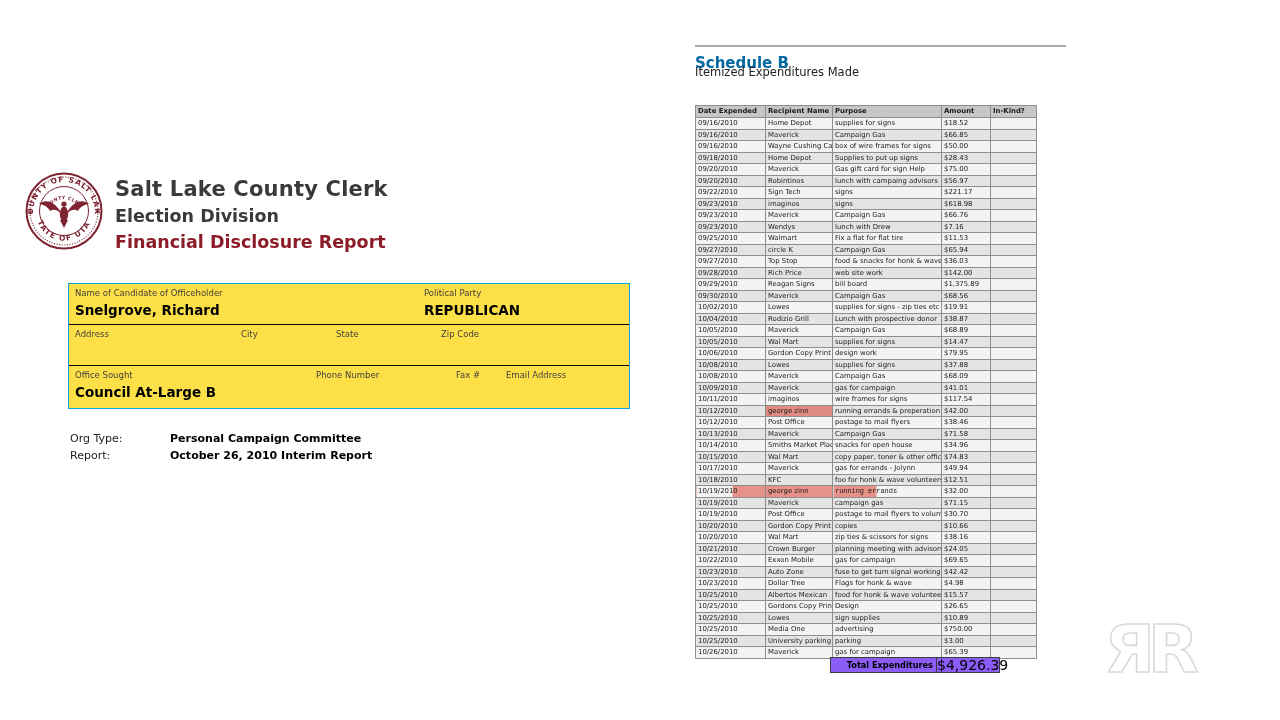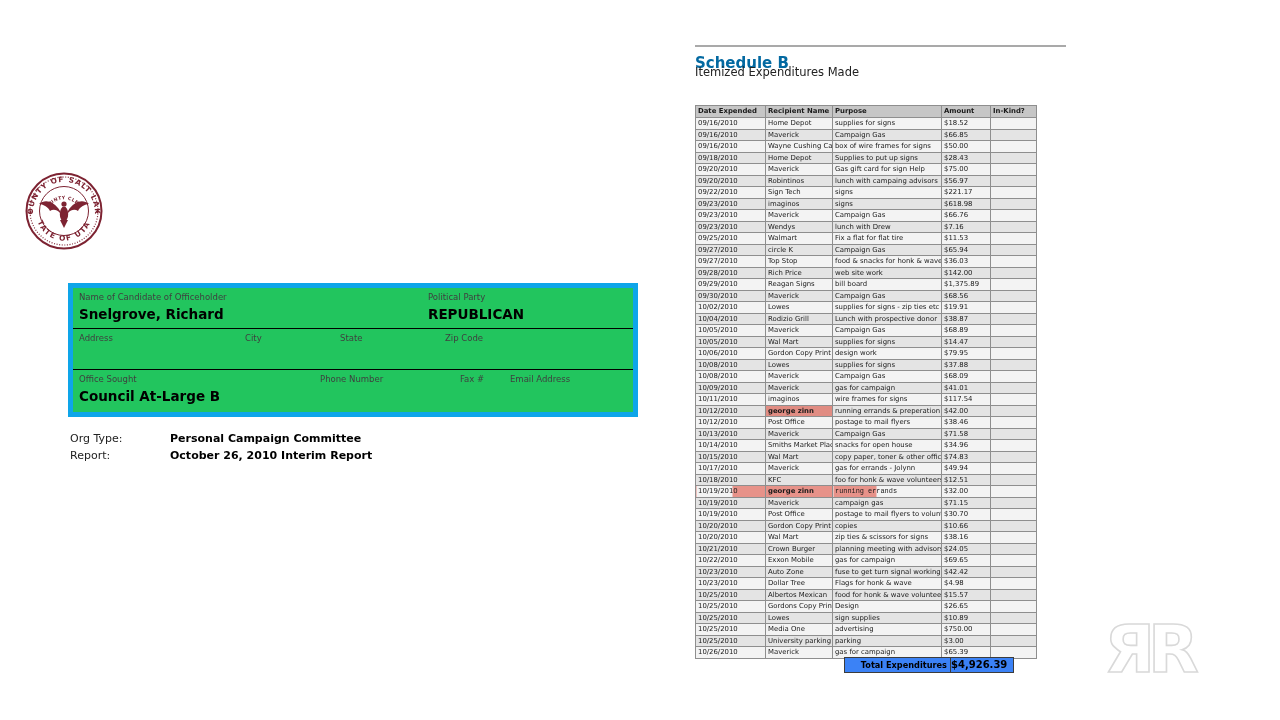--- a/index.html
+++ b/index.html
@@ -7,21 +7,21 @@
          font-family:"DejaVu Sans","Liberation Sans",sans-serif;}
 
   
   .seal{position:absolute;left:24px;top:171px;width:80px;height:80px;}
   .agency{position:absolute;left:115px;top:179px;line-height:1;}
   .agency .l1{font-size:21px;font-weight:bold;color:#3a3a3a;letter-spacing:.2px;}
   .agency .l2{font-size:17.5px;font-weight:bold;color:#3a3a3a;margin-top:8px;}
   .agency .l3{font-size:17.5px;font-weight:bold;color:#8b1c28;margin-top:8px;}
 
   .formbox{position:absolute;left:68px;top:283px;width:560px;height:124px;
-           border:5px solid #0ea5e9;background:#22c55e;}
+           border:1px solid #0ea5e9;background:#fde047;}
   .frow{position:relative;border-bottom:1px solid #000;}
   .frow:last-child{border-bottom:none;}
   .frow.r1{height:40px;} .frow.r2{height:40px;} .frow.r3{height:41px;}
   .flabel{position:absolute;font-size:8.5px;color:#3f3f3f;top:4px;white-space:nowrap;}
   .fvalue{position:absolute;font-size:13.5px;font-weight:bold;color:#000;top:18px;white-space:nowrap;}
 
   .orgblock{position:absolute;left:70px;top:432px;font-size:11px;color:#222;}
   .orgrow{display:flex;margin-bottom:4px;}
   .orglabel{width:64px;}
   .orgvalue{font-weight:bold;color:#000;margin-left:36px;}
@@ -33,28 +33,28 @@
   .sched-sub{position:absolute;left:0;top:20px;font-size:11.5px;color:#222;}
 
   table.exp{position:absolute;left:0;top:60px;width:341px;border-collapse:collapse;
             table-layout:fixed;background:#fff;}
   table.exp th,table.exp td{border:1px solid #8e8e8e;padding:0 2px;height:10.5px;
             line-height:10.5px;font-size:6.9px;color:#1a1a1a;overflow:hidden;white-space:nowrap;}
   table.exp th{background:#c6c6c6;font-weight:bold;text-align:left;height:11px;}
   table.exp tbody tr:nth-child(odd) td{background-color:#f3f3f3;}
   table.exp tbody tr:nth-child(even) td{background-color:#e4e4e4;}
   table.exp td.c3{text-align:left;}
-  .hl-full{background-image:linear-gradient(rgba(222,76,60,.58),rgba(222,76,60,.58));font-weight:bold;}
+  .hl-full{background-image:linear-gradient(rgba(222,76,60,.58),rgba(222,76,60,.58));}
   .hl-left40{background-image:linear-gradient(90deg,rgba(222,76,60,.58) 40%,transparent 40%);font-family:Liberation Mono, monospace;}
   .hl-right55{background-image:linear-gradient(90deg,transparent 52%,rgba(222,76,60,.58) 52%);}
 
   .totalrow{position:absolute;left:135px;top:612px;width:168px;height:14px;
-            border:1px solid #3c3c3c;display:flex;background:#3b82f6;margin-left:14px;}
+            border:1px solid #3c3c3c;display:flex;background:#8b5cf6;}
   .totallabel{flex:1;font-size:8.2px;font-weight:bold;text-align:right;line-height:14px;padding-right:3px;color:#000;}
-  .totalvalue{width:60px;border-left:1px solid #3c3c3c;font-size:10px;font-weight:bold;
+  .totalvalue{width:60px;border-left:1px solid #3c3c3c;font-size:14px;font-weight:normal;
               text-align:left;line-height:14px;padding-right:2px;color:#000;}
 
   
   .watermark{position:absolute;left:1078px;top:608px;width:140px;height:84px;}
 </style>
 </head>
 <body>
 
 <div class="stage">
 
@@ -80,20 +80,25 @@
       <circle cx="73.5" cy="41" r="1.2" fill="#7d2332"></circle>
     <g fill="#7d2332">
       <circle cx="40" cy="33" r="2.6"></circle>
       <ellipse cx="40" cy="43" rx="4.2" ry="7.5"></ellipse>
       <path d="M36,40 C30,30 21,28 15,33 C20,33.5 24,36 26,40 C29,38 33,38.5 36,42 Z"></path>
       <path d="M44,40 C50,30 59,28 65,33 C60,33.5 56,36 54,40 C51,38 47,38.5 44,42 Z"></path>
       <path d="M36,49 L44,49 L40,57 Z"></path>
     </g>
   </svg>
 
+  <div class="agency">
+    <div class="l1">Salt Lake County Clerk</div>
+    <div class="l2">Election Division</div>
+    <div class="l3">Financial Disclosure Report</div>
+  </div>
 
   <div class="formbox">
     <div class="frow r1">
       <span class="flabel" style="left:6px">Name of Candidate of Officeholder</span>
       <span class="fvalue" style="left:6px">Snelgrove, Richard</span>
       <span class="flabel" style="left:355px">Political Party</span>
       <span class="fvalue" style="left:355px">REPUBLICAN</span>
     </div>
     <div class="frow r2">
       <span class="flabel" style="left:6px">Address</span>

